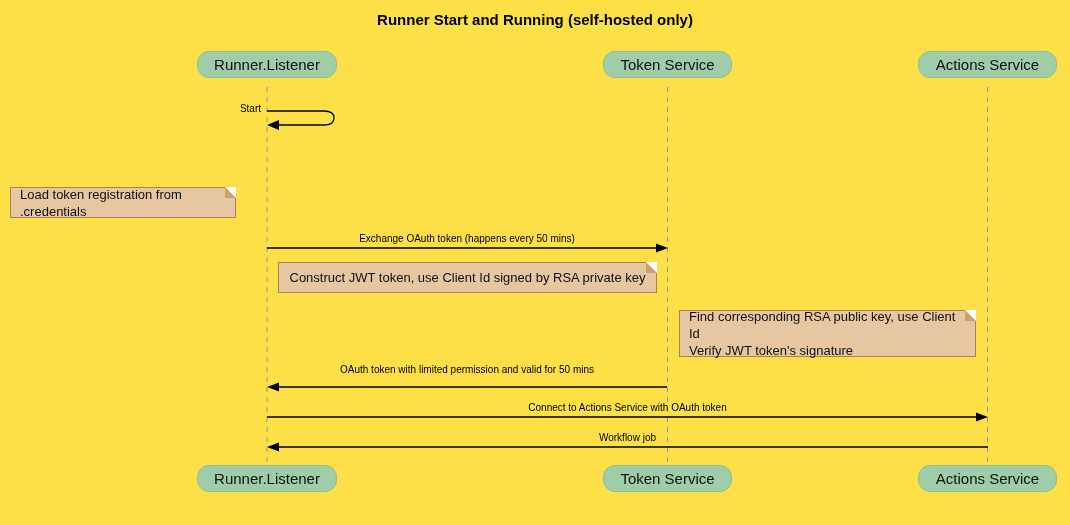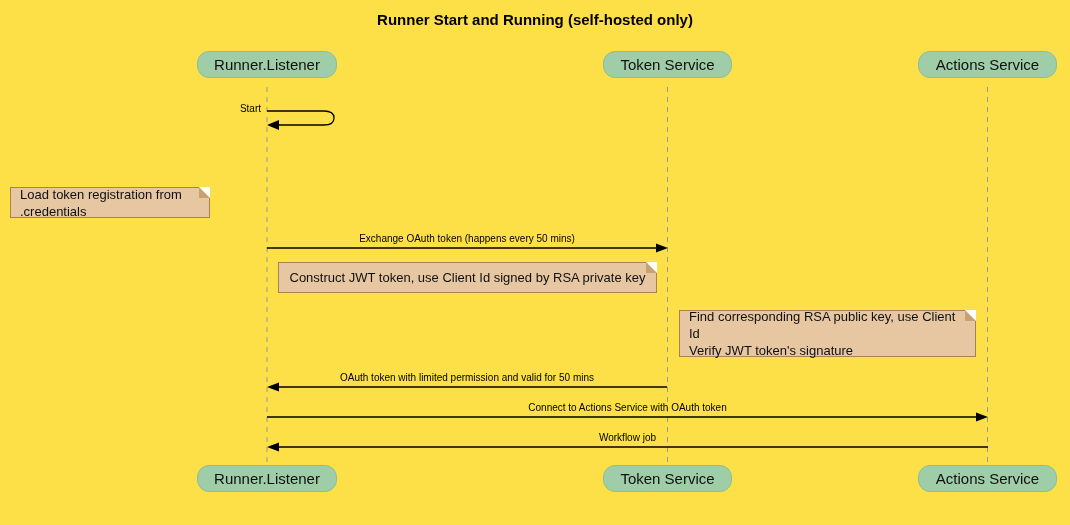--- a/index.html
+++ b/index.html
@@ -116,22 +116,22 @@
   <div class="participant" style="left:197px; top:51px; width:140px;">Runner.Listener</div>
   <div class="participant" style="left:603px; top:51px; width:129px;">Token Service</div>
   <div class="participant" style="left:918px; top:51px; width:139px;">Actions Service</div>
 
   <div class="participant" style="left:197px; top:465px; width:140px;">Runner.Listener</div>
   <div class="participant" style="left:603px; top:465px; width:129px;">Token Service</div>
   <div class="participant" style="left:918px; top:465px; width:139px;">Actions Service</div>
 
   <div class="msg-label right-anchored" style="right:809px; top:103px;">Start</div>
   <div class="msg-label centered" style="left:267px; top:233px; width:400px;">Exchange OAuth token (happens every 50 mins)</div>
-  <div class="msg-label centered" style="left:267px; top:372px; width:400px;">OAuth token with limited permission and valid for 50 mins</div>
+  <div class="msg-label centered" style="left:267px; top:364px; width:400px;">OAuth token with limited permission and valid for 50 mins</div>
   <div class="msg-label centered" style="left:267px; top:432px; width:721px;">Workflow job</div>
   <div class="msg-label centered" style="left:267px; top:402px; width:721px;">Connect to Actions Service with OAuth token</div>
 
-  <div class="note" style="left:10px; top:187px; width:200px; height:31px;">Load token registration from .credentials</div>
+  <div class="note" style="left:10px; top:187px; width:226px; height:31px;">Load token registration from .credentials</div>
   <div class="note multiline" style="left:679px; top:310px; width:297px; height:47px;">Find corresponding RSA public key, use Client Id
 Verify JWT token's signature</div>
   <div class="note" style="left:278px; top:262px; width:379px; height:31px;">Construct JWT token, use Client Id signed by RSA private key</div>
 
 </div>
 
 </body></html>

